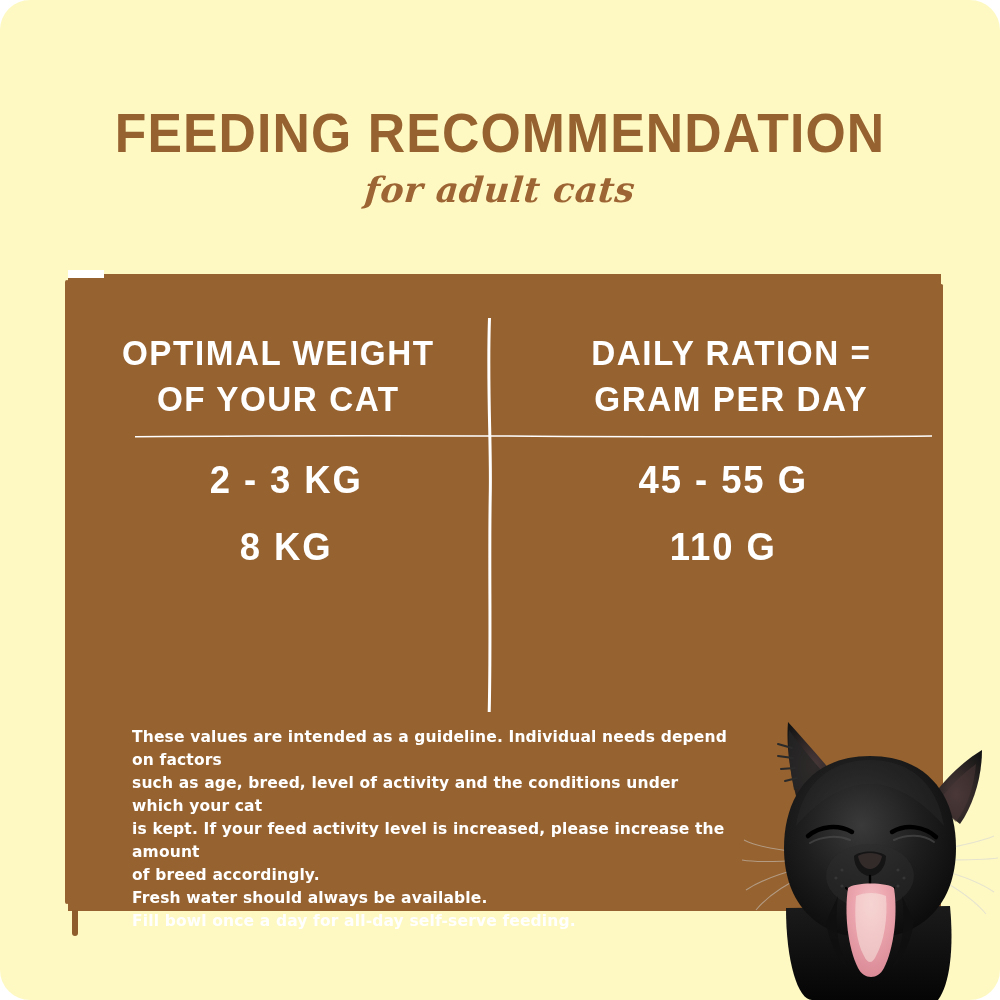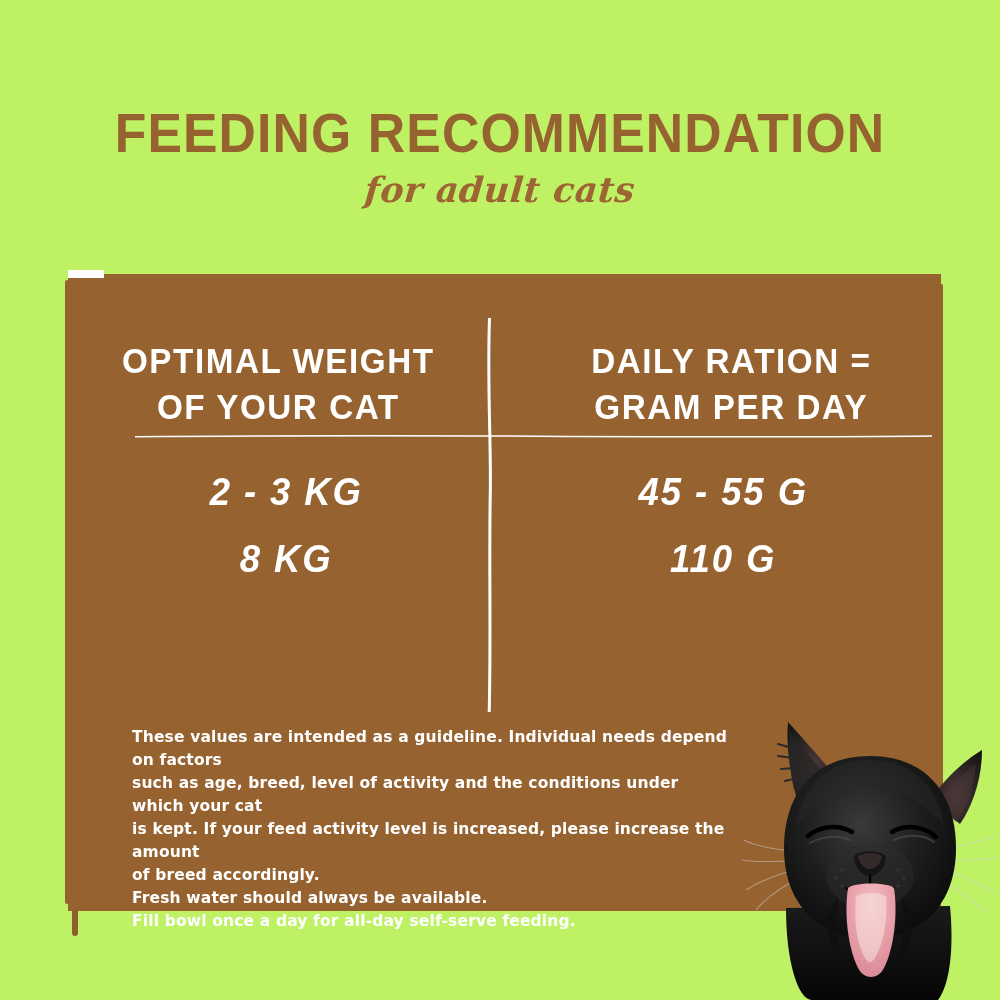--- a/index.html
+++ b/index.html
@@ -12,22 +12,23 @@
     height: 1000px;
     overflow: hidden;
     font-family: "Liberation Sans", sans-serif;
     position: relative;
   }
   #poster {
     position: absolute;
     inset: 0;
     width: 1000px;
     height: 1000px;
-    background: #bef264;
+    background: #fef9c3;
     overflow: hidden;
+    border-radius: 30px;
   }
 
   
   .head-wrap {
     position: absolute;
     left: 0; top: 104px;
     width: 1000px;
     text-align: center;
   }
   .main-title {
@@ -90,21 +91,21 @@
     position: absolute;
     right: -2px; top: 10px;
     width: 3px; height: 600px;
     background: #96622f;
     border-radius: 2px;
   }
 
   
   .th-row {
     position: absolute;
-    left: 0; top: 64px;
+    left: 0; top: 56px;
     width: 873px;
     display: flex;
     gap: 32px;
   }
   .th-cell {
     flex: 1 1 0;
     text-align: center;
     color: #ffffff;
     font-family: "Liberation Sans Narrow", "Liberation Sans", sans-serif;
     font-weight: 700;
@@ -131,22 +132,21 @@
   }
 
   .rows {
     position: absolute;
     left: 0; top: 185px;
     width: 873px;
   }
   .row {
     display: flex;
     height: 67px;
-    align-items: center;
-    font-style: italic;
+    align-items: flex-start;
   }
   .cell {
     flex: 1 1 0;
     text-align: center;
     color: #ffffff;
     font-family: "Liberation Sans Narrow", "Liberation Sans", sans-serif;
     font-weight: 700;
     font-size: 38px;
     letter-spacing: 2px;
     transform: scaleX(0.96);

